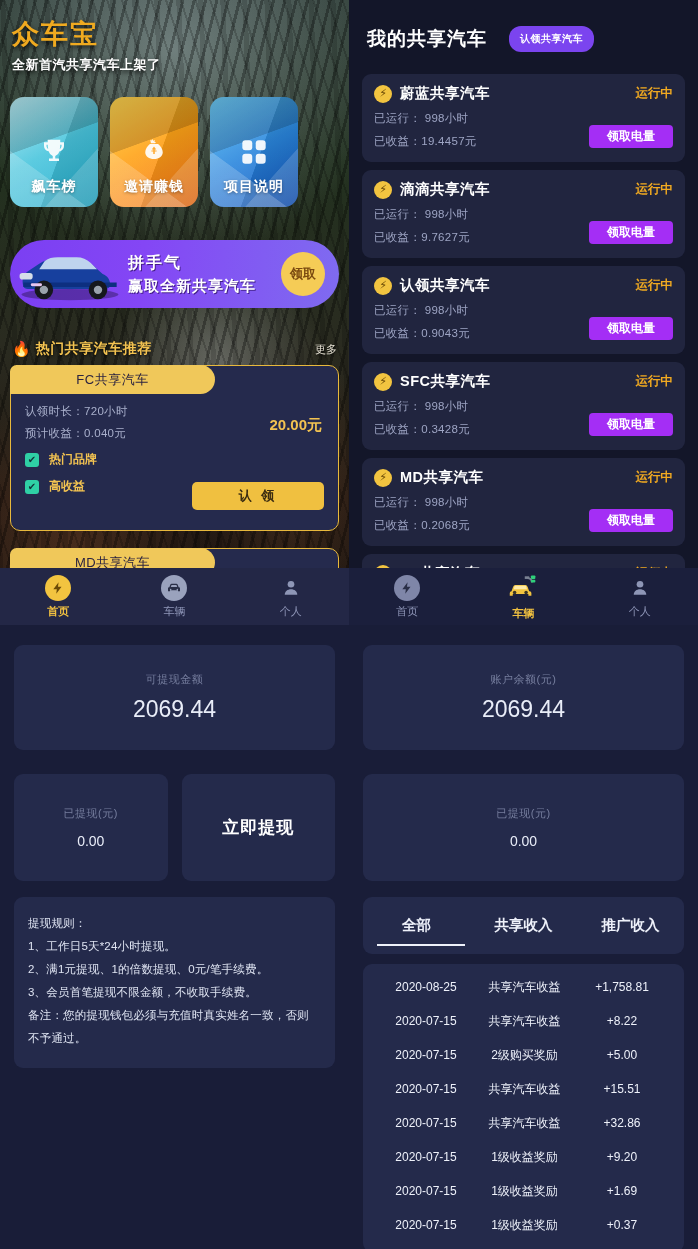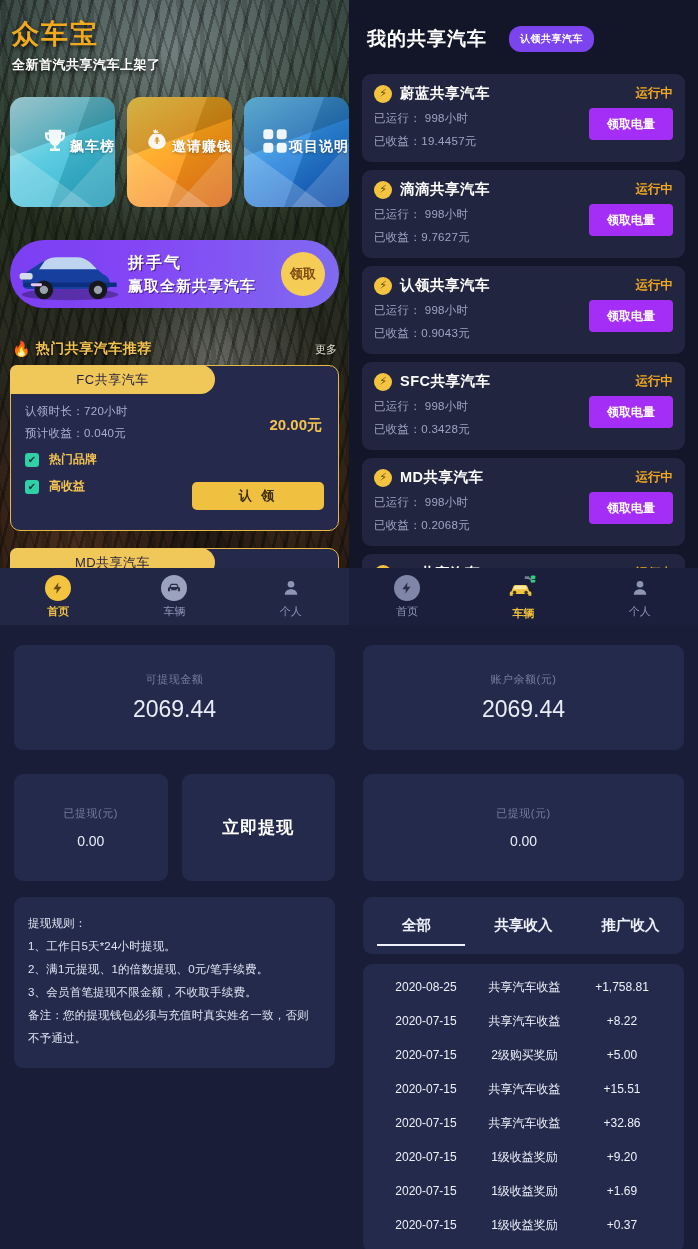--- a/index.html
+++ b/index.html
@@ -42,22 +42,22 @@
     font-size:27px; font-weight:bold; color:#f0aa20; letter-spacing:2px;
     text-shadow: 0 2px 5px rgba(0,0,0,.85);
   }
   .brand-sub{
     margin-top:4px; font-size:13px; font-weight:bold; color:#ffffff; letter-spacing:.5px;
     text-shadow: 0 2px 5px rgba(0,0,0,.9);
   }
 
   .tiles{ position:absolute; left:10px; top:97px; display:flex; gap:12px; }
   .tile{
-    width:105px; height:110px; border-radius:14px; position:relative;
-    display:flex; flex-direction:row; align-items:center; justify-content:flex-end;
+    width:88px; height:110px; border-radius:14px; position:relative;
+    display:flex; flex-direction:column; align-items:center; justify-content:flex-end;
     padding-bottom:11px; overflow:hidden;text-align:center;
   }
   .tile .facets{ position:absolute; inset:0;
     background:
       linear-gradient(36deg, rgba(255,255,255,.20) 0 32%, rgba(255,255,255,0) 32.5% 100%),
       linear-gradient(-48deg, rgba(255,255,255,.16) 0 28%, rgba(255,255,255,0) 28.5% 100%),
       linear-gradient(160deg, rgba(0,0,0,.17) 0 40%, rgba(0,0,0,0) 40.5% 100%),
       linear-gradient(110deg, rgba(255,255,255,.10) 0 55%, rgba(0,0,0,.10) 55.5% 100%);
   }
   .tile-cyan { background:linear-gradient(150deg,#b3eaf2 0%, #49c5dd 48%, #1fa9c9 100%); }
@@ -148,21 +148,21 @@
   }
   .mc-row1{ display:flex; align-items:center; }
   .bolt{
     width:18px; height:18px; border-radius:50%; background:#f2c440; color:#6b4b07;
     font-size:11px; display:flex; align-items:center; justify-content:center; margin-right:8px;
   }
   .mc-name{ font-size:14.5px; font-weight:bold; color:#fff; letter-spacing:.5px; }
   .mc-status{ margin-left:auto; font-size:12.5px; color:#f0a921; font-weight:bold; }
   .mc-sub{ font-size:11.5px; color:#9ea5c4; margin-top:8px; letter-spacing:.3px; }
   .mc-btn{
-    position:absolute; right:12px; bottom:22px; width:84px; height:32px; border-radius:4px;
+    position:absolute; right:12px; bottom:14px; width:84px; height:23px; border-radius:4px;
     background:#a42ef5; color:#fff; font-size:12px; font-weight:bold;
     display:flex; align-items:center; justify-content:center;
   }
 
   
   .bl-pad{ padding:20px 14px 0 14px; }
   .card-box{ background:#242a4b; border-radius:9px; }
   .big-card{ height:105px; display:flex; flex-direction:column; align-items:center; justify-content:center; gap:9px; }
   .cap{ font-size:11px; color:#767e9e; letter-spacing:.5px; }
   .val{ font-size:23px; color:#e9edf8; }

